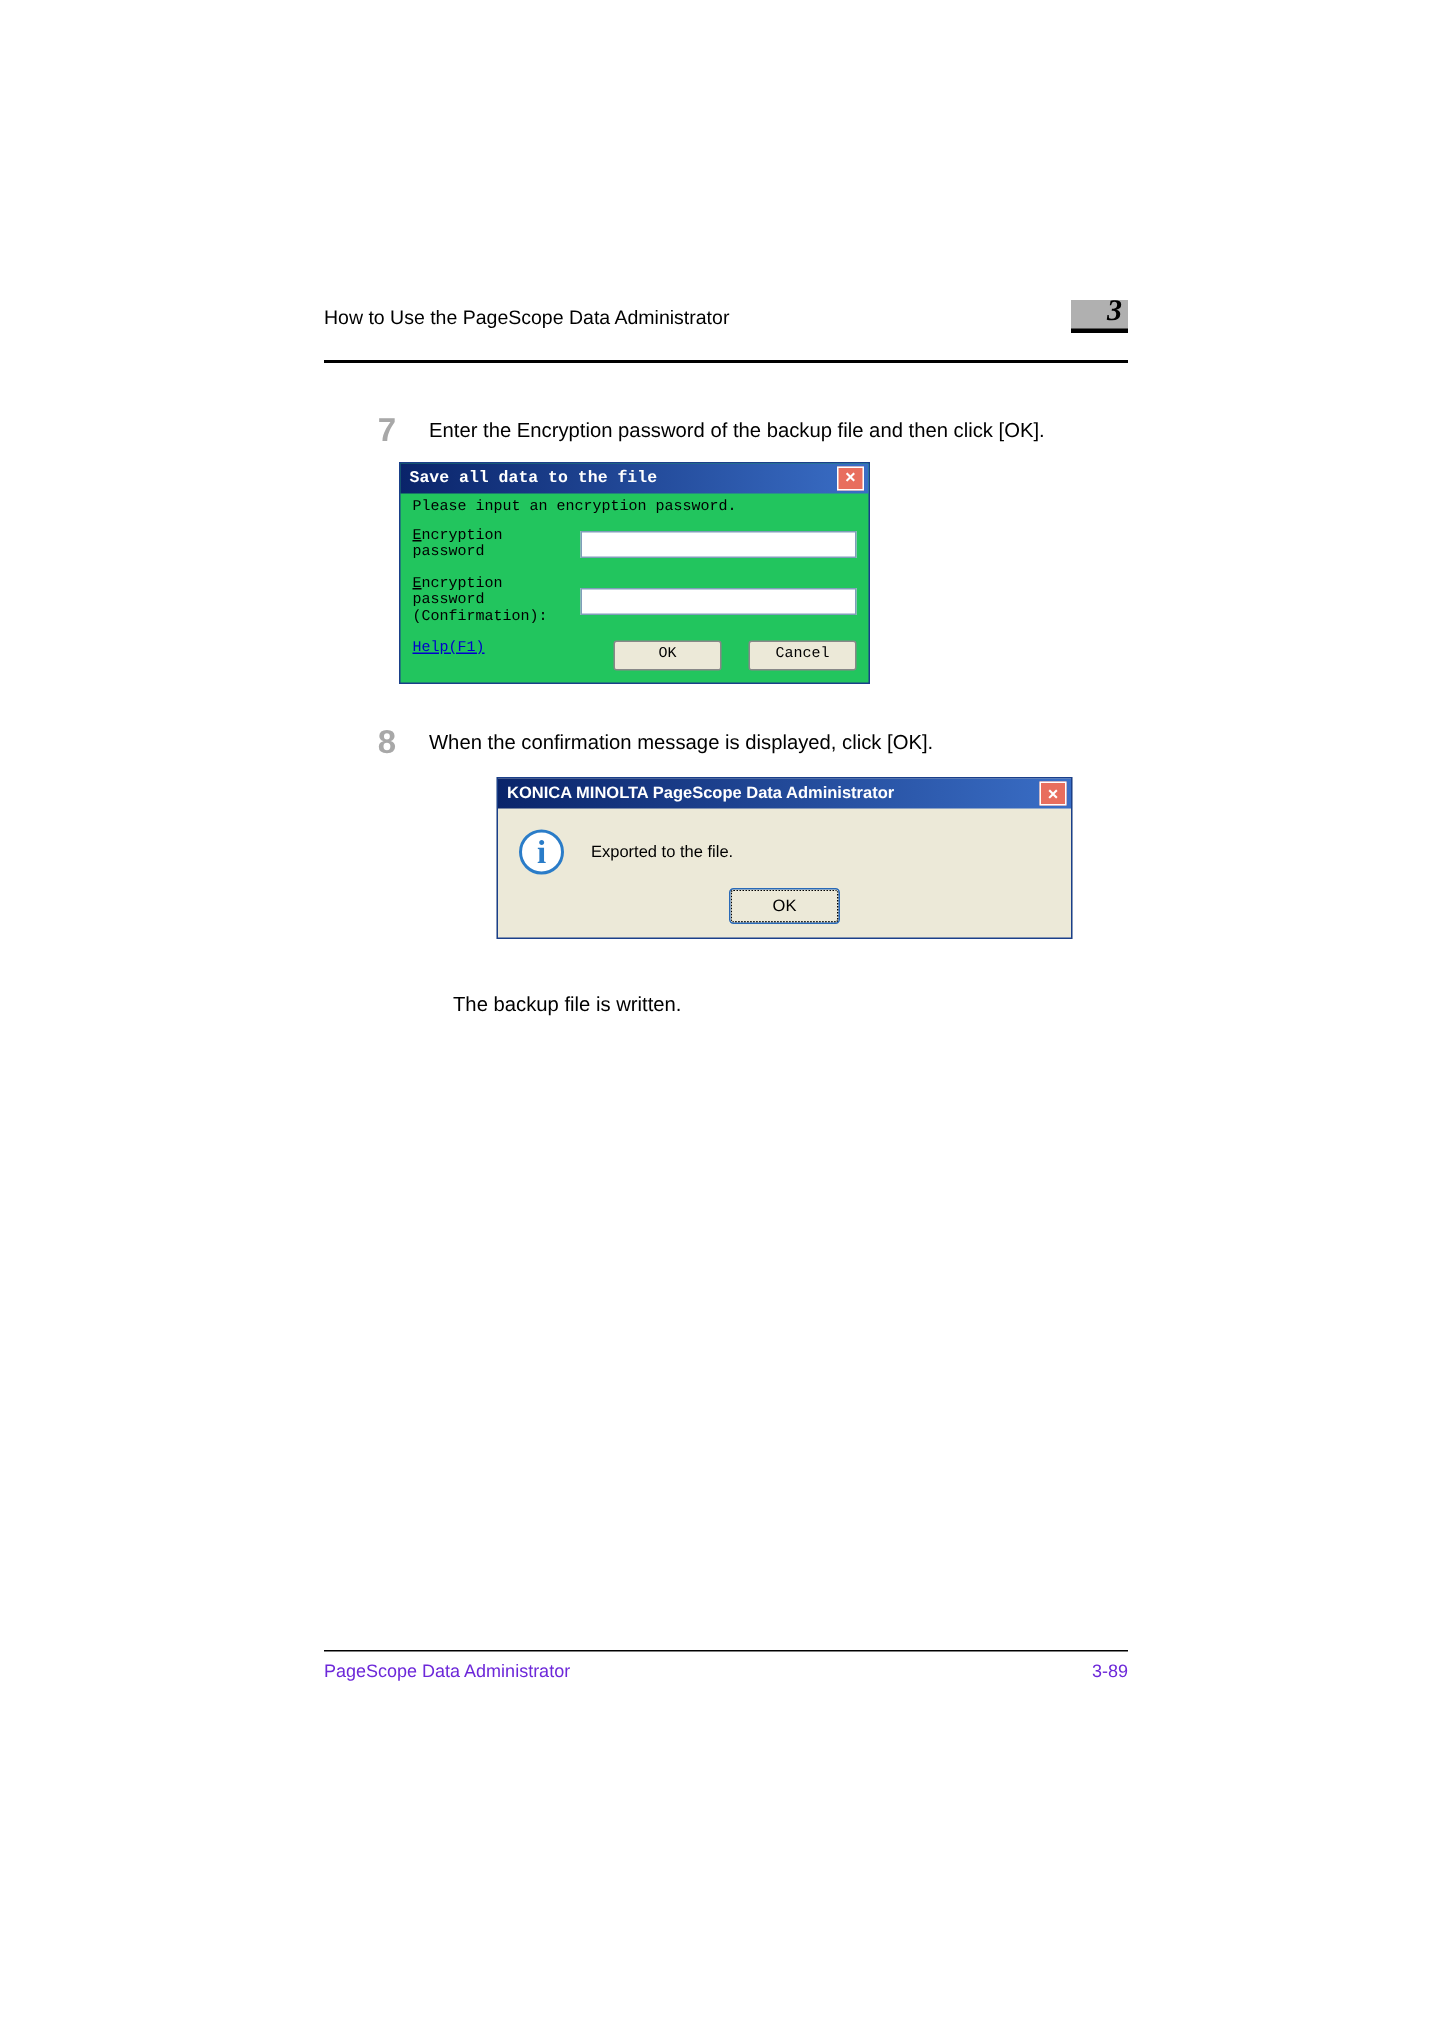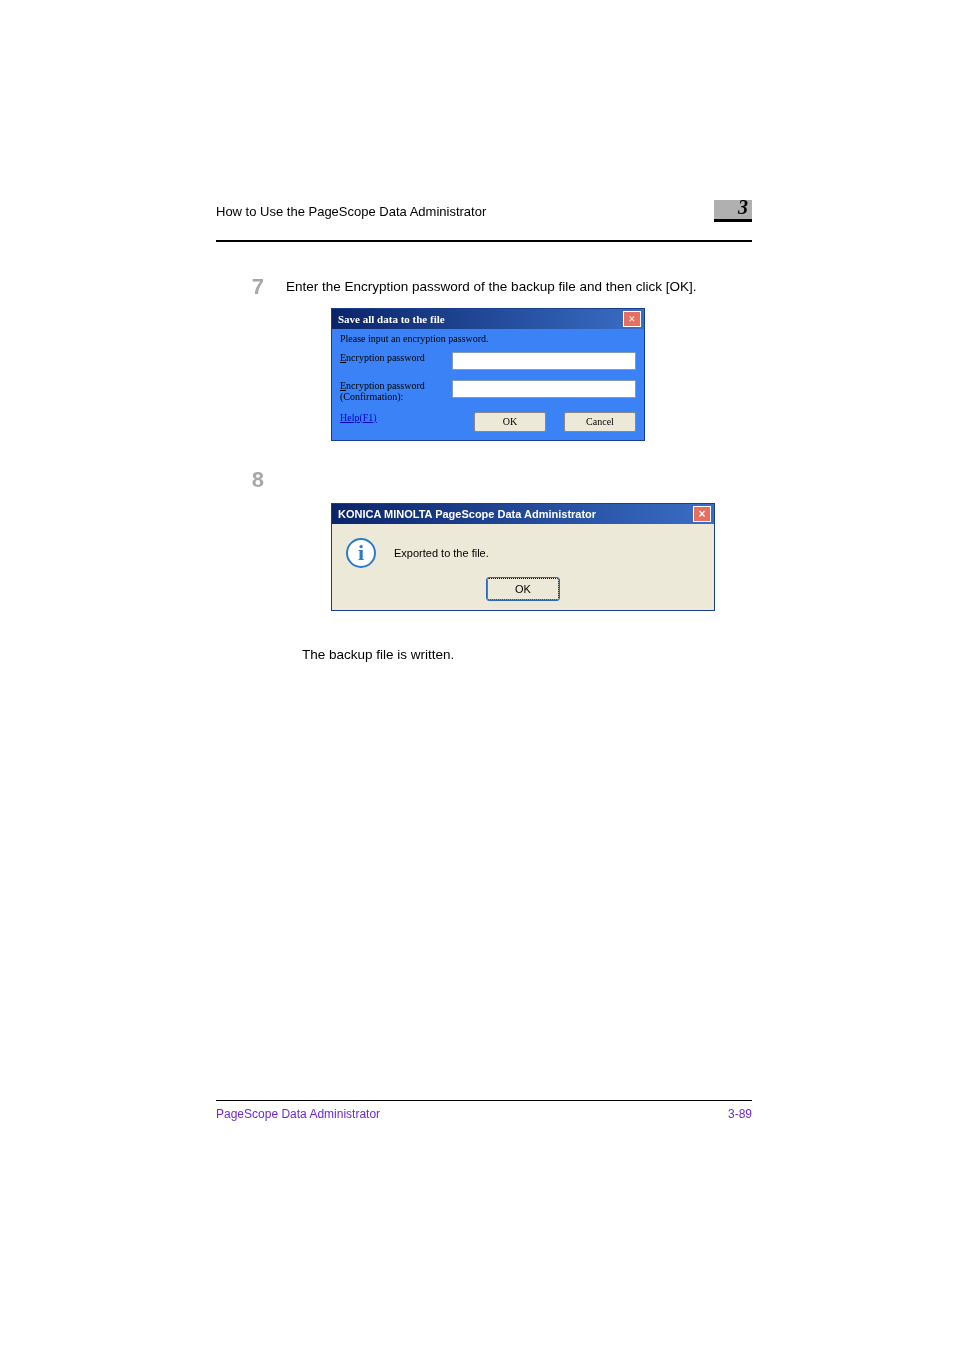--- a/index.html
+++ b/index.html
@@ -63,27 +63,27 @@
     line-height: 1;
   }
   .step-text {
     flex: 1;
     font-size: 13.5px;
     color: #000;
     line-height: 1.4;
     padding-top: 2px;
   }
   .dialog1 {
-    margin-left: 115px;
+    margin-left: 50px;
     margin-top: 10px;
     width: 314px;
     border: 1px solid #1a3f8a;
-    background: #3b82f6;
-    font-size: 11px;
-    font-family: Liberation Serif, serif;
+    background: #22c55e;
+    font-size: 11px;
+    font-family: Liberation Mono, monospace;
   }
   .titlebar {
     background: linear-gradient(90deg, #0a246a 0%, #3a6ec6 100%);
     color: #fff;
     display: flex;
     justify-content: space-between;
     align-items: center;
     padding: 2px 3px 2px 6px;
     font-weight: bold;
     font-size: 11px;
@@ -104,21 +104,21 @@
   .dlg-body {
     padding: 4px 8px 8px 8px;
   }
   .dlg-instr {
     font-size: 10px;
     color: #000;
     margin-bottom: 8px;
   }
   .dlg-row {
     display: flex;
-    align-items: flex-start;
+    align-items: center;
     margin-bottom: 10px;
   }
   .dlg-label {
     width: 112px;
     font-size: 10px;
     color: #000;
     line-height: 1.1;
   }
   .dlg-label .ul { text-decoration: underline; }
   .dlg-input {
@@ -261,20 +261,21 @@
         <span class="help-link">Help(F1)</span>
         <span class="dlg-spacer"></span>
         <span class="dlg-btn">OK</span>
         <span class="dlg-btn">Cancel</span>
       </div>
     </div>
   </div>
 
   <div class="step-row" style="margin-top:28px;">
     <div class="step-num">8</div>
+    <div class="step-text">When the confirmation message is displayed, click [OK].</div>
   </div>
 
   <div class="dialog2">
     <div class="titlebar">
       <span>KONICA MINOLTA PageScope Data Administrator</span>
       <span class="close-btn">×</span>
     </div>
     <div class="dlg2-body">
       <div class="info-icon">
           <span class="dot">i</span>

